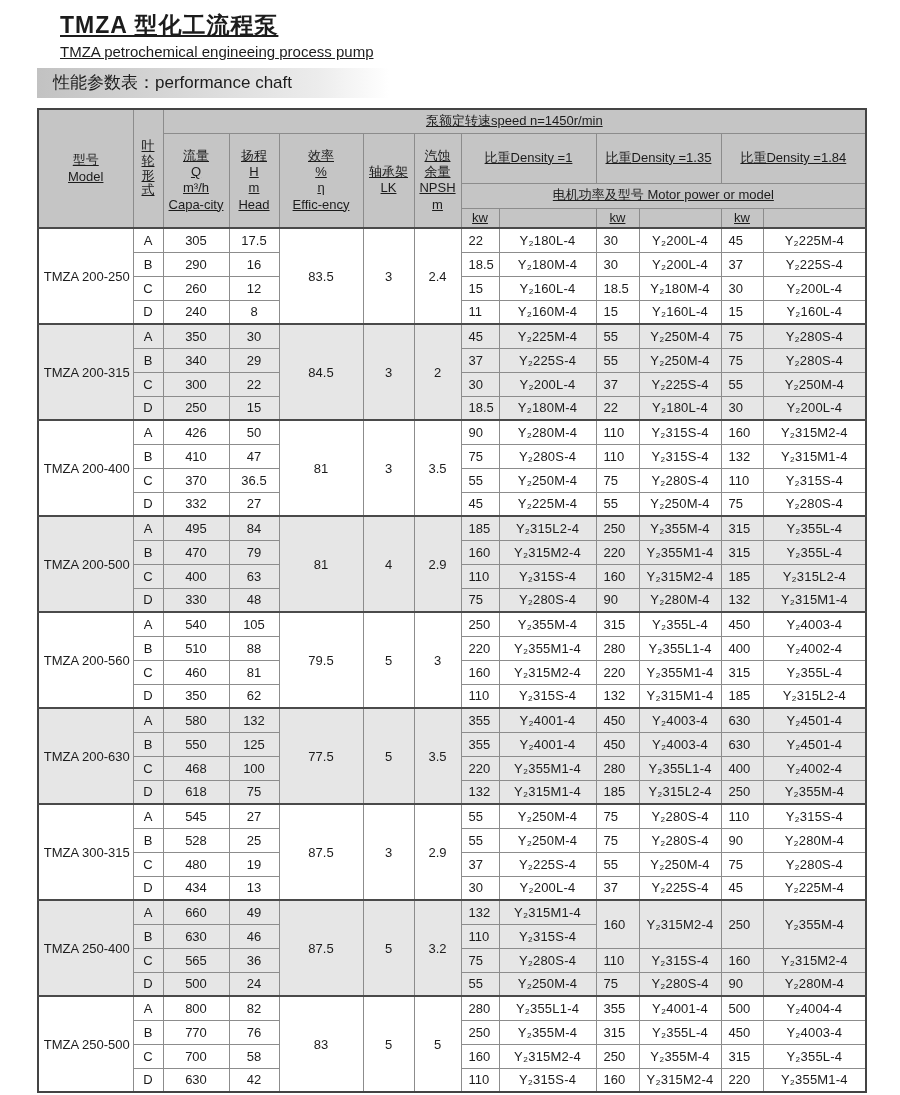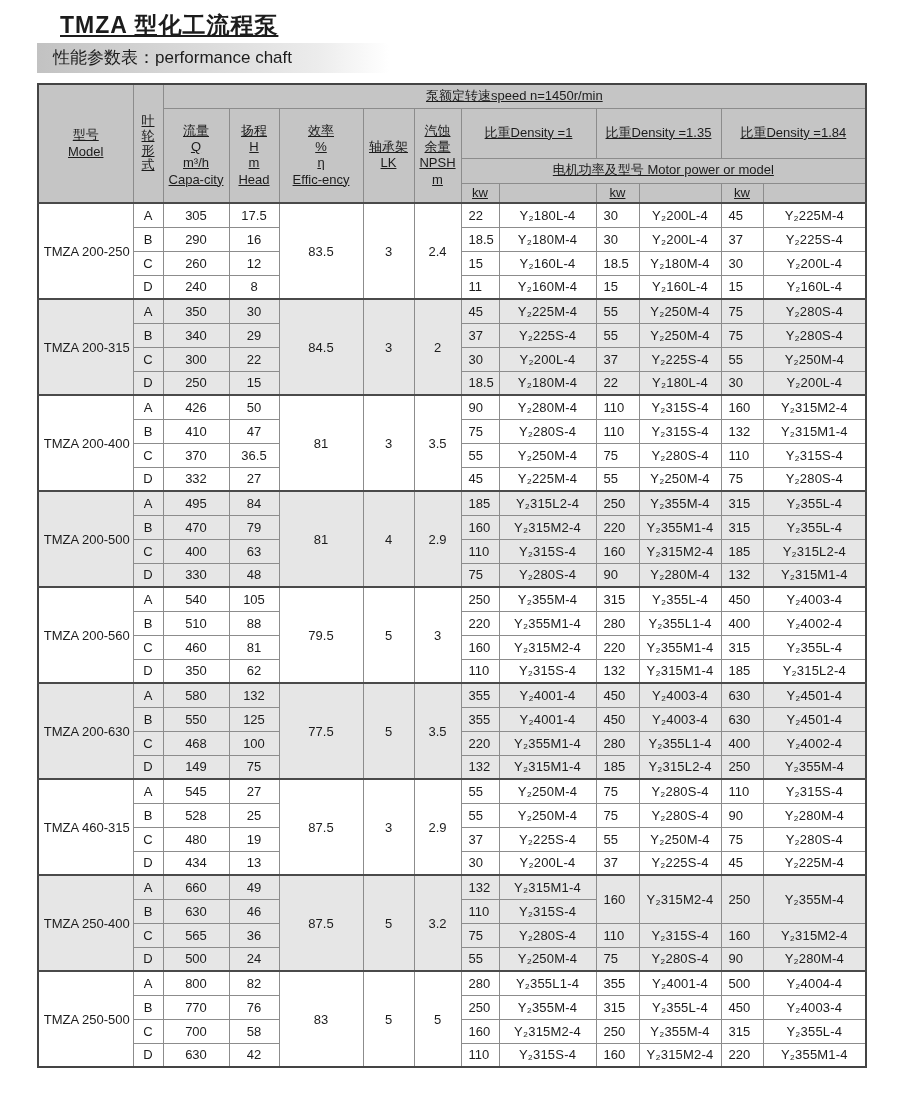--- a/index.html
+++ b/index.html
@@ -28,20 +28,21 @@
   td.model{text-align:center;padding-left:4px;font-size:13px;white-space:nowrap;}
   td.kw{text-align:left;padding-left:7px;}
   td.motor{text-align:center;letter-spacing:0.2px;}
 </style>
 </head>
 <body>
 
 <div class="page">
   <div class="titleblock">
     <div class="title">TMZA 型化工流程泵</div>
+    <div class="subtitle">TMZA petrochemical engineeing process pump</div>
   </div>
   <div class="sectionbar">性能参数表：performance chaft</div>
 
   <table class="perf">
     <colgroup>
       <col style="width:95px">
         <col style="width:30px">
         <col style="width:66px">
       <col style="width:50px">
         <col style="width:84px">
@@ -372,31 +373,31 @@
           <td class="num">100</td>
           <td class="kw">220</td>
           <td class="motor">Y₂355M1-4</td>
           <td class="kw">280</td>
           <td class="motor">Y₂355L1-4</td>
           <td class="kw">400</td>
           <td class="motor">Y₂4002-4</td>
         </tr>
         <tr class="shade">
           <td class="imp">D</td>
-          <td class="num">149</td>
+          <td class="num">618</td>
           <td class="num">75</td>
           <td class="kw">132</td>
           <td class="motor">Y₂315M1-4</td>
           <td class="kw">185</td>
           <td class="motor">Y₂315L2-4</td>
           <td class="kw">250</td>
           <td class="motor">Y₂355M-4</td>
         </tr>
         <tr class="group-start">
-          <td class="model" rowspan="4">TMZA 460-315</td>
+          <td class="model" rowspan="4">TMZA 300-315</td>
           <td class="imp">A</td>
           <td class="num">545</td>
           <td class="num">27</td>
           <td class="num" rowspan="4">87.5</td>
           <td class="num" rowspan="4">3</td>
           <td class="num" rowspan="4">2.9</td>
           <td class="kw">55</td>
           <td class="motor">Y₂250M-4</td>
           <td class="kw">75</td>
           <td class="motor">Y₂280S-4</td>

